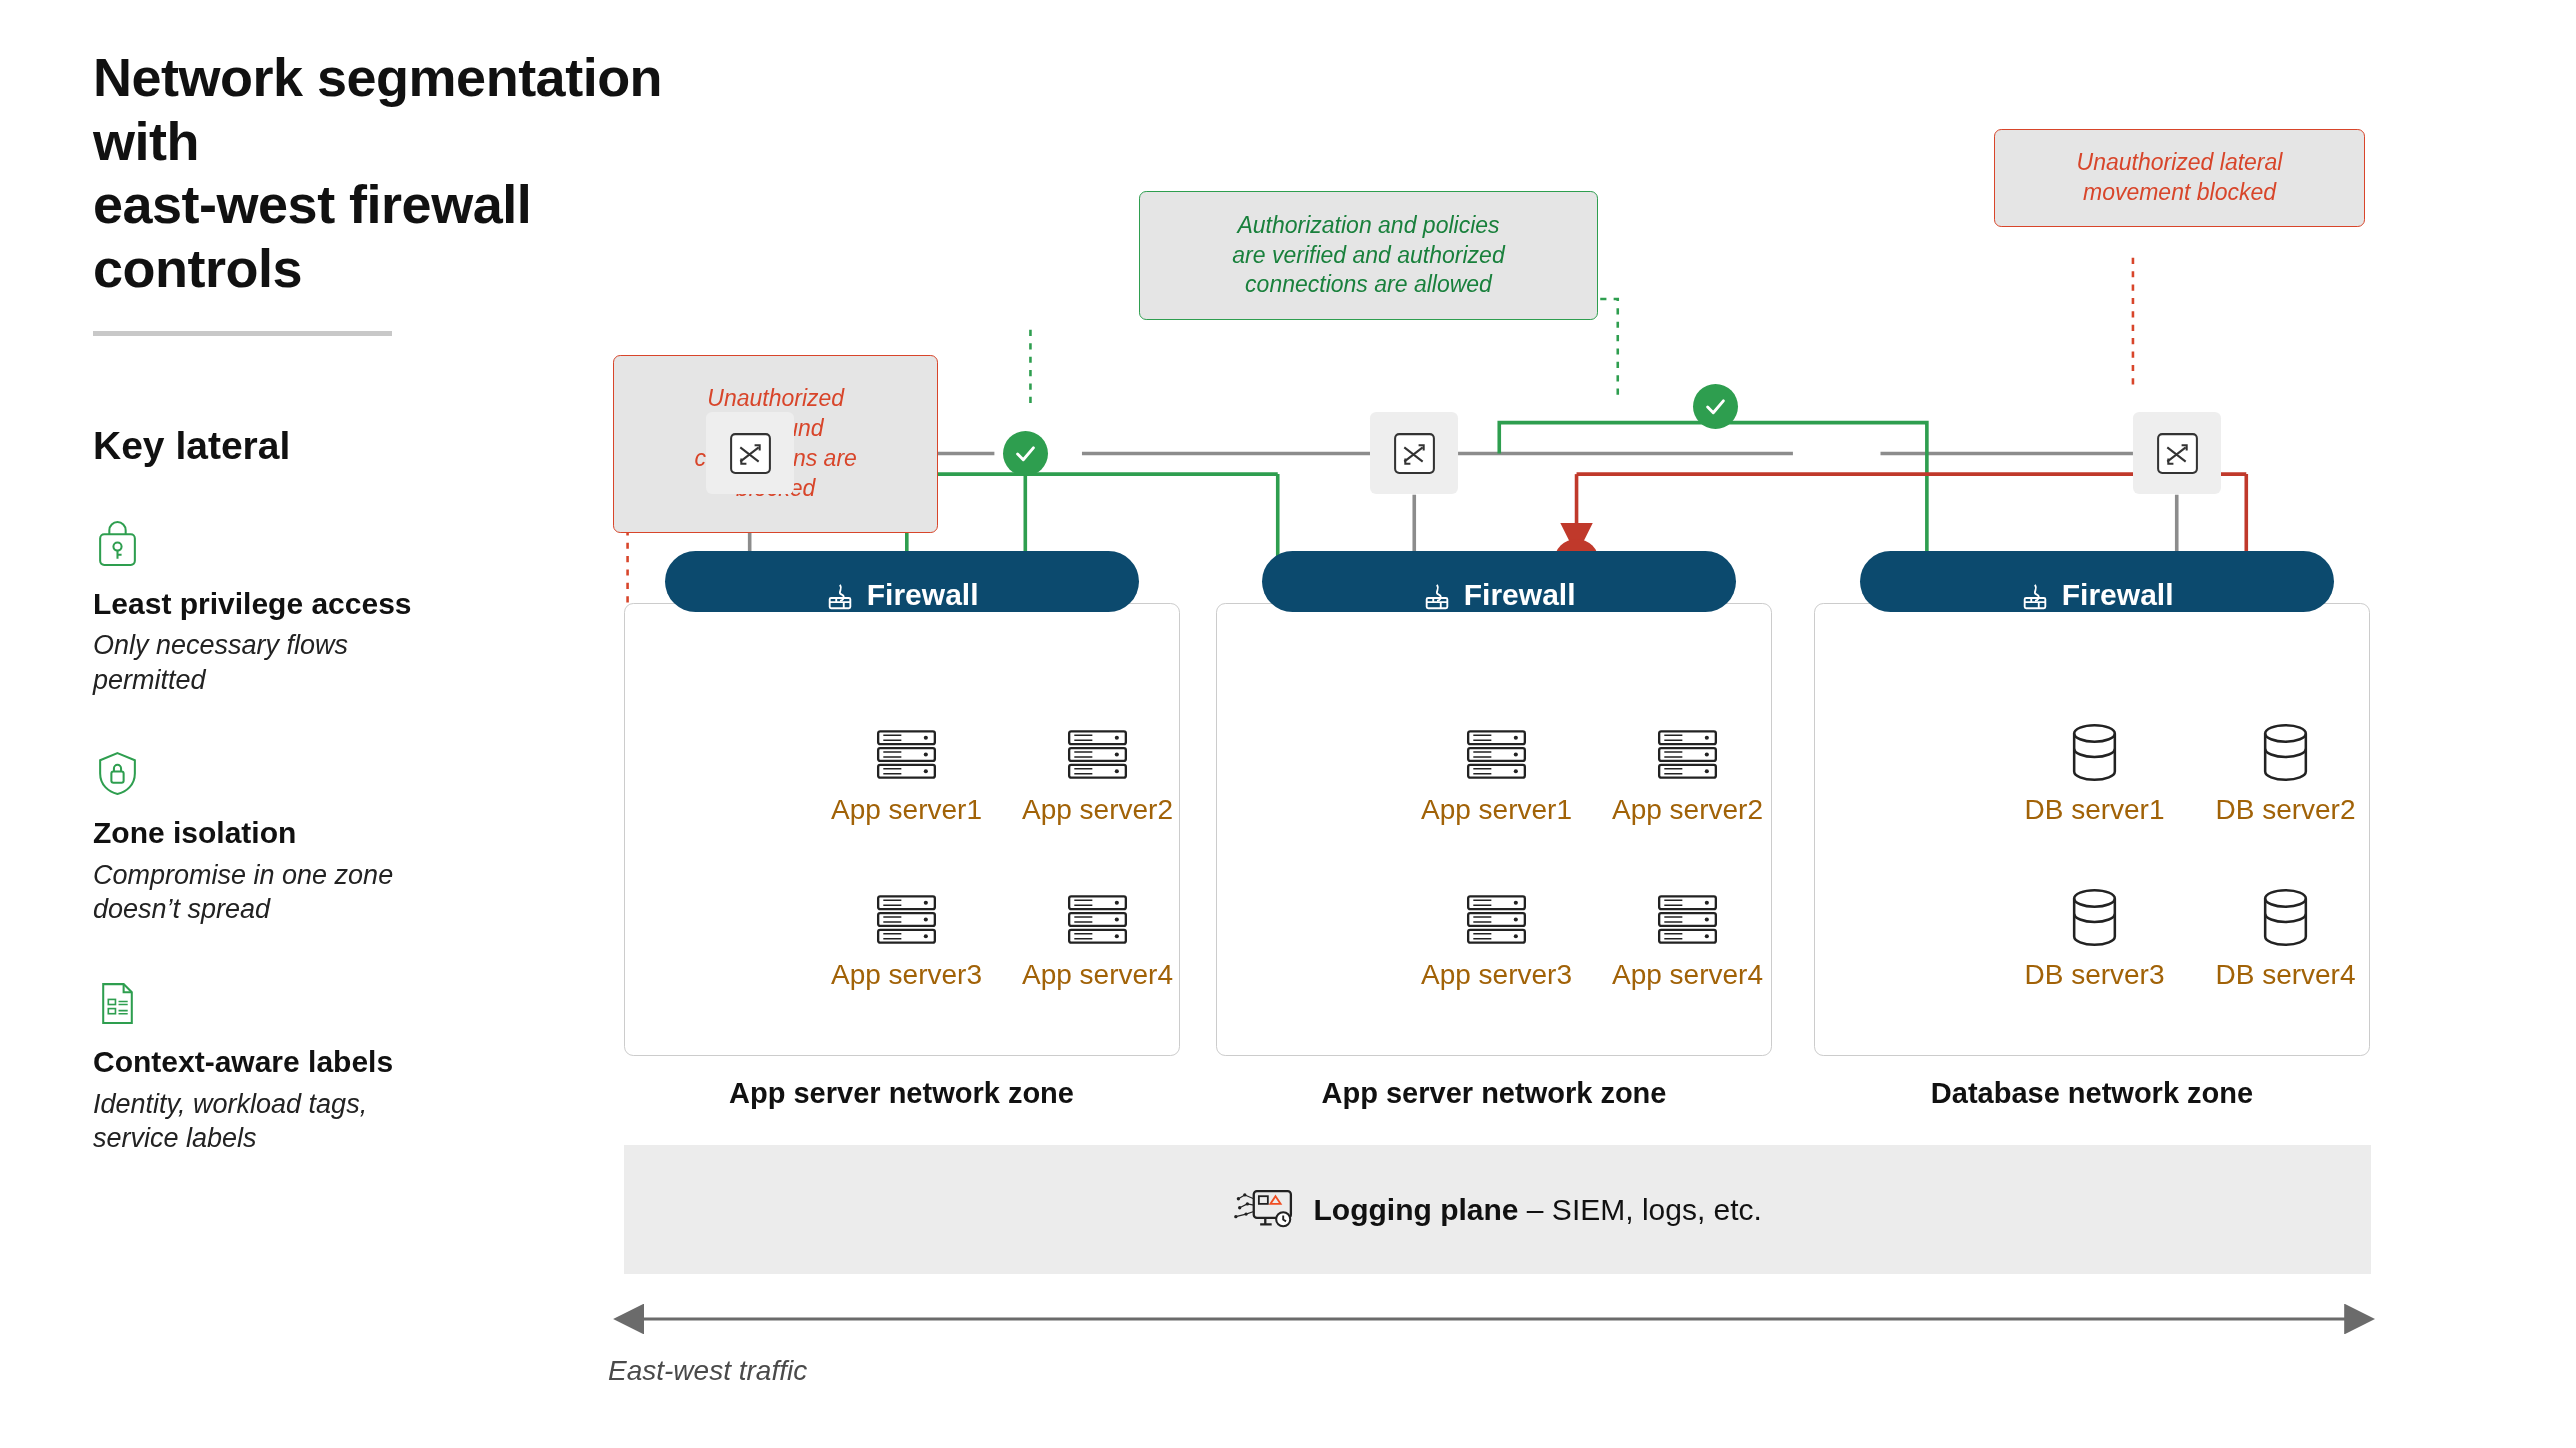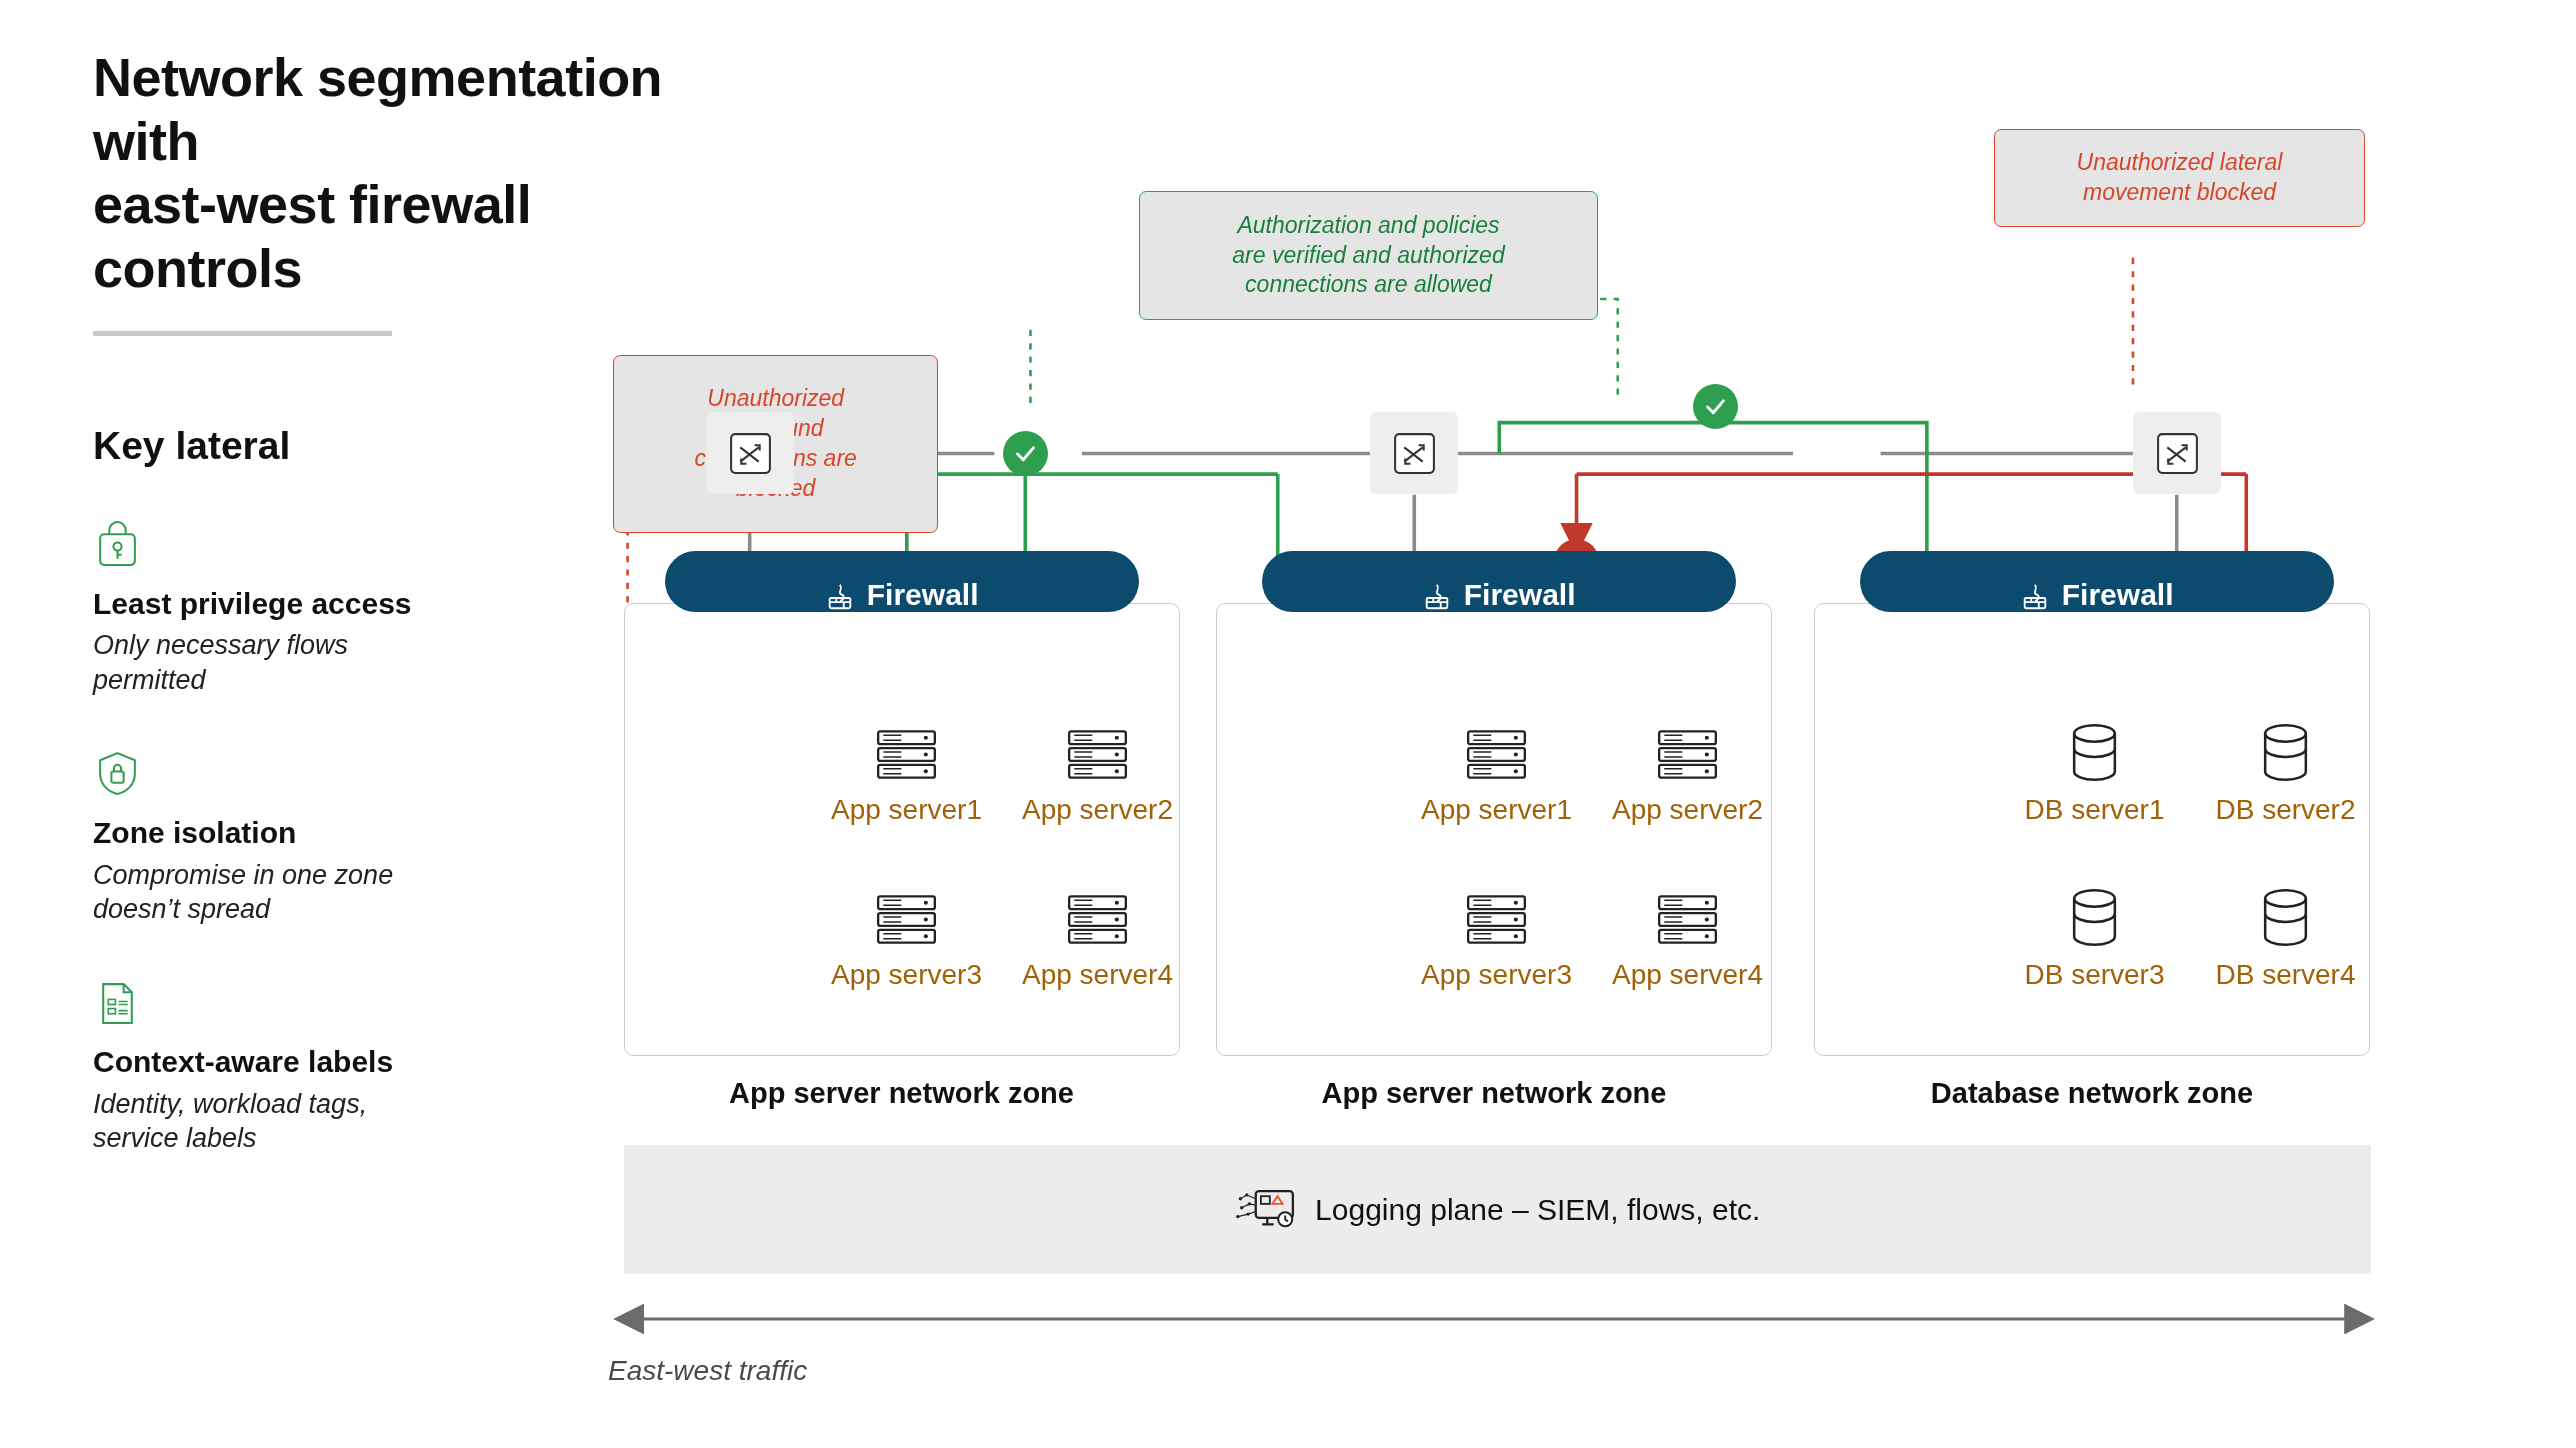--- a/index.html
+++ b/index.html
@@ -181,21 +181,21 @@
     background: #ececec;
     display: flex;
     align-items: center;
     justify-content: center;
     gap: 17.5px;
   }
   #logging-text {
     font-size: 30px;
     color: #111111;
   }
-  #logging-text b { font-weight: normal; }
+  #logging-text b { font-weight: bold; }
 
   #eastwest-label {
     position: absolute;
     left: 0;
     top: 1355px;
     width: 1777px;
     font-size: 28px;
     font-style: italic;
     color: #4a4a4a;
   }
@@ -581,19 +581,19 @@
         <circle cx="5" cy="12" r="1.3" fill="#222"></circle>
           <circle cx="10" cy="9" r="1.3" fill="#222"></circle>
         <circle cx="6" cy="19" r="1.3" fill="#222"></circle>
           <circle cx="12" cy="16" r="1.3" fill="#222"></circle>
         <circle cx="3" cy="26" r="1.3" fill="#222"></circle>
           <circle cx="11" cy="24" r="1.3" fill="#222"></circle>
         <path d="M5 12 L10 9 M6 19 L12 16 M3 26 L11 24 M10 9 L17 12 M12 16 L17 17 M11 24 L17 22" stroke="#222" stroke-width="0.9"></path>
       </svg>
     </span>
     <div id="logging-text">
-      <b>Logging plane</b><span> – SIEM, flows, etc.</span>
+      <b>Logging plane</b><span> – SIEM, logs, etc.</span>
     </div>
   </div>
 
   <div id="eastwest-label">East-west traffic</div>
 </div>
 
 
 </body></html>

